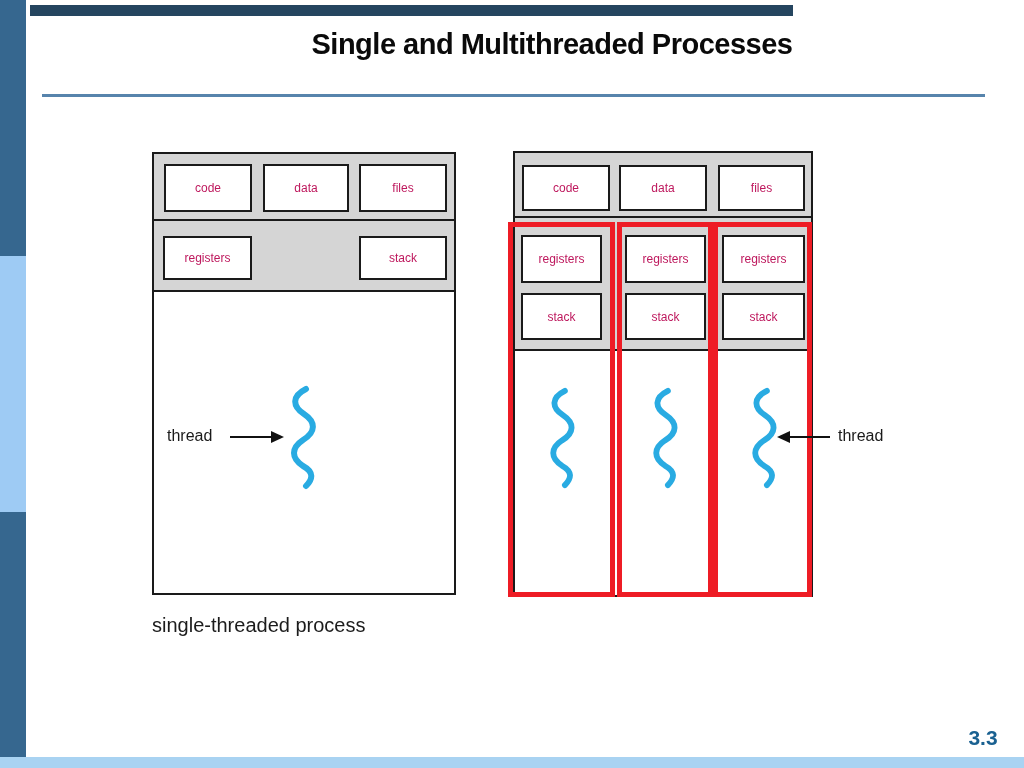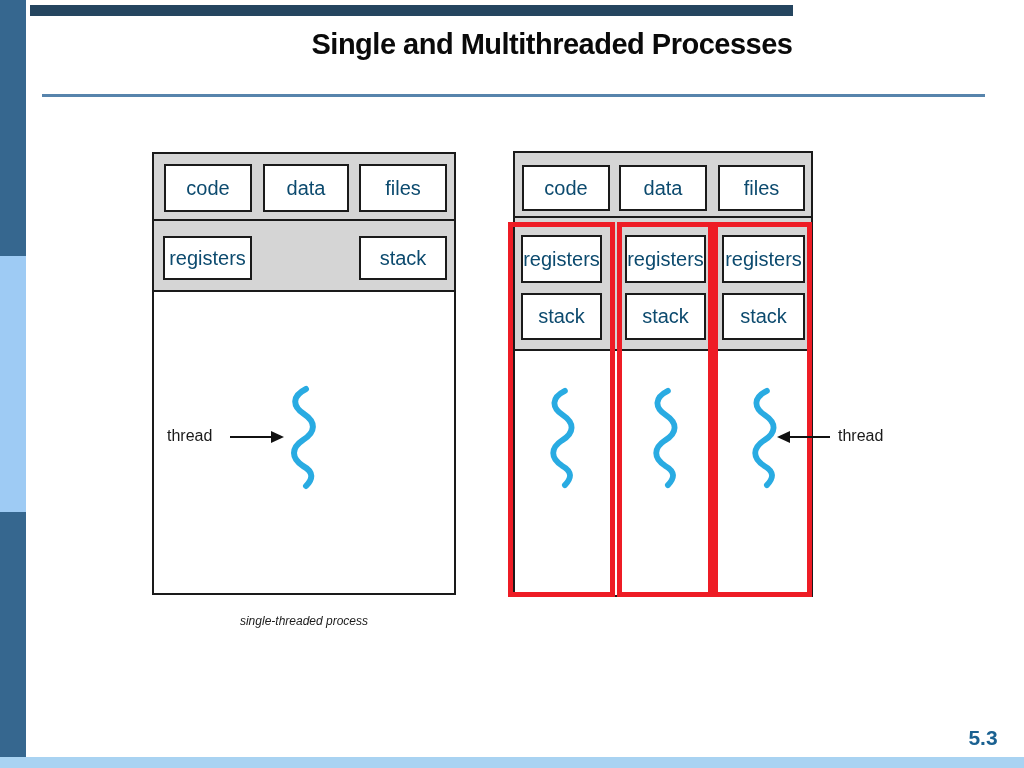--- a/index.html
+++ b/index.html
@@ -13,23 +13,23 @@
 
   
   .title{position:absolute;left:80px;top:28px;width:944px;text-align:center;
          font-size:29px;font-weight:bold;color:#0a0a0a;letter-spacing:-0.5px;white-space:nowrap;}
   .title-rule{position:absolute;left:42px;top:94px;width:943px;height:3px;background:#5784AC;}
 
   
   .outer-box{position:absolute;background:#ffffff;border:2px solid #1a1a1a;box-sizing:border-box;}
   .gray-band{position:absolute;background:#D5D5D5;border-bottom:2px solid #1a1a1a;box-sizing:border-box;}
   .wbox{position:absolute;background:#ffffff;border:2px solid #1a1a1a;box-sizing:border-box;
-        display:flex;align-items:center;justify-content:center;font-size:20px;color:#0c4a6e;}
+        display:flex;align-items:center;justify-content:center;font-size:12px;color:#be185d;}
   .red-col{position:absolute;border:5px solid #EE1C25;box-sizing:border-box;background:transparent;z-index:5;}
-  .caption{position:absolute;text-align:center;font-size:12px;color:#1c1c1c;font-style:italic;}
+  .caption{position:absolute;text-align:left;font-size:20px;color:#1c1c1c;}
   .thread-label{position:absolute;font-size:16px;color:#1a1a1a;}
   .arrow-line{position:absolute;height:2px;background:#111;}
   .arrow-head-right{position:absolute;width:0;height:0;border-top:6px solid transparent;
         border-bottom:6px solid transparent;border-left:13px solid #111;}
   .arrow-head-left{position:absolute;width:0;height:0;border-top:6px solid transparent;
         border-bottom:6px solid transparent;border-right:13px solid #111;}
   .squiggle{position:absolute;z-index:6;}
 
   .page-number{position:absolute;left:958px;top:726px;width:50px;text-align:center;
         font-size:21px;font-weight:bold;color:#1A6191;}
@@ -125,15 +125,15 @@
   </svg>
   <svg class="squiggle" style="left:748px;top:387px;" width="30" height="102" viewBox="0 0 30 105">
     <path d="M19 4 C5 11, 5 21, 17 29 C29 37, 29 47, 16 55 C4 63, 4 73, 16 81 C27 87, 26 94, 19 101" fill="none" stroke="#29ABE2" stroke-width="6" stroke-linecap="round"></path>
   </svg>
 
   <div class="arrow-head-left" style="left:777px;top:431px;z-index:7;"></div>
   <div class="arrow-line" style="left:789px;top:436px;width:41px;z-index:7;"></div>
   <div class="thread-label" style="left:838px;top:427px;">thread</div>
 
 
-  <div class="page-number">5.3</div>
+  <div class="page-number">3.3</div>
 
 </div>
 
 </body></html>

